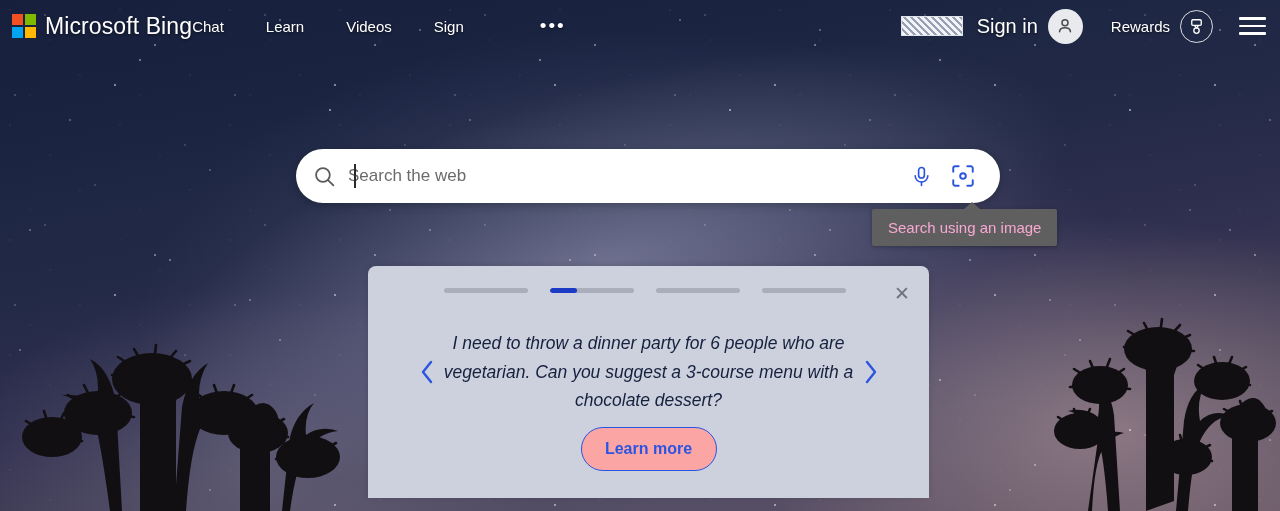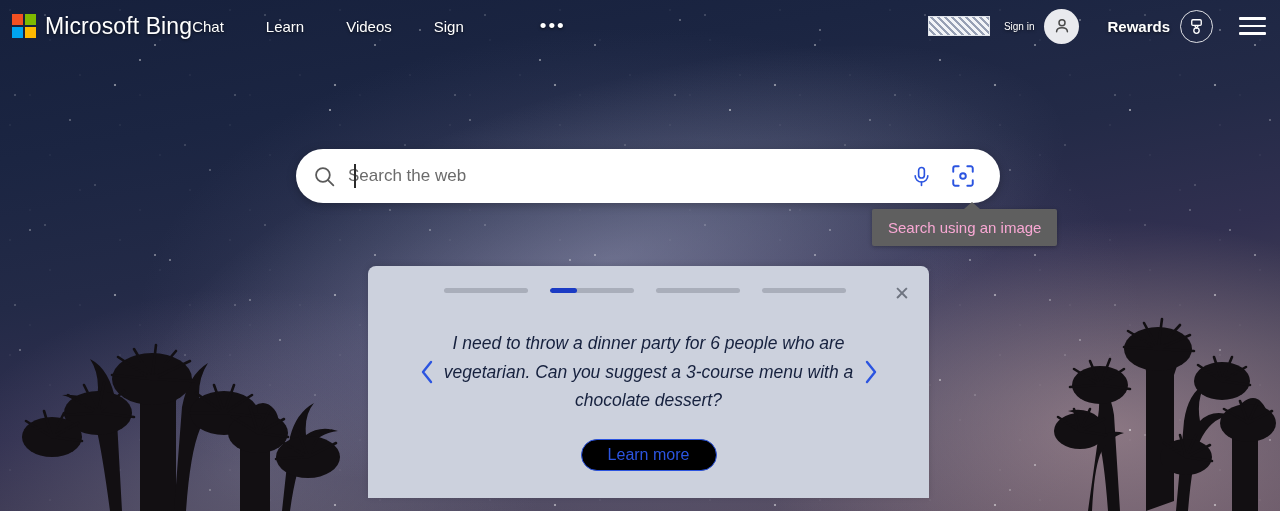--- a/index.html
+++ b/index.html
@@ -92,27 +92,27 @@
   #nav-more {
     color: #fff; font-size: 19px; letter-spacing: 2px; cursor: pointer;
     margin-left: 34px; line-height: 10px; text-shadow: 0 1px 3px rgba(0,0,0,.6);
   }
   #header-right { margin-left: auto; display: flex; align-items: center; gap: 0; padding-right: 14px; }
   #hatch-box {
     width: 62px; height: 20px; margin-right: 14px;
     border: 1px solid #dfe3ea;
     background: repeating-linear-gradient(45deg, #f2f4f8 0 3px, #97a0b4 3px 5px);
   }
-  #signin-label { color:#fff; font-size: 10px; cursor: pointer; text-shadow: 0 1px 3px rgba(0,0,0,.6); }
+  #signin-label { color:#fff; font-size: 20px; cursor: pointer; text-shadow: 0 1px 3px rgba(0,0,0,.6); }
   #avatar {
     width: 35px; height: 35px; border-radius: 50%;
     background: #e9eaee; margin-left: 10px;
     display: flex; align-items: center; justify-content: center; cursor: pointer;
   }
-  #rewards-label { color:#fff; font-size:15px; cursor:pointer; margin-left: 28px; text-shadow: 0 1px 3px rgba(0,0,0,.6); font-weight: bold; }
+  #rewards-label { color:#fff; font-size:15px; cursor:pointer; margin-left: 28px; text-shadow: 0 1px 3px rgba(0,0,0,.6); }
   #rewards-icon {
     width: 33px; height: 33px; border-radius: 50%;
     border: 1.6px solid rgba(255,255,255,.85);
     display: flex; align-items: center; justify-content: center;
     margin-left: 10px; cursor: pointer;
   }
   #hamburger { margin-left: 26px; cursor: pointer; display: flex; flex-direction: column; gap: 5px; }
   #hamburger span { display:block; width: 27px; height: 2.4px; background: #fff; border-radius: 1px; }
 
   
@@ -191,24 +191,25 @@
     position: absolute; bottom: 27px; left: 0; right: 0;
     display: flex; justify-content: center; gap: 19px;
   }
   #try-it {
     background: #2b54e0; color: #fff; border: none;
     border-radius: 22px; width: 123px; height: 44px;
     font-size: 16px; font-weight: bold; cursor: pointer;
     font-family: "Liberation Sans", sans-serif;
   }
   #learn-more {
-    background: #000000; color: #2b54e0; border: 1.6px solid #2b54e0;
-    border-radius: 22px; width: 136px; height: 32px;
+    background: #fca5a5; color: #2b54e0; border: 1.6px solid #2b54e0;
+    border-radius: 22px; width: 136px; height: 44px;
     font-size: 16px; cursor: pointer;
     font-family: "Liberation Sans", sans-serif;
+    font-weight: bold;
   }
 </style>
 </head>
 <body>
 
 <div id="page">
 
   <div class="milkyway"></div>
   <div id="stars"></div>
   <div id="stars2"></div>

